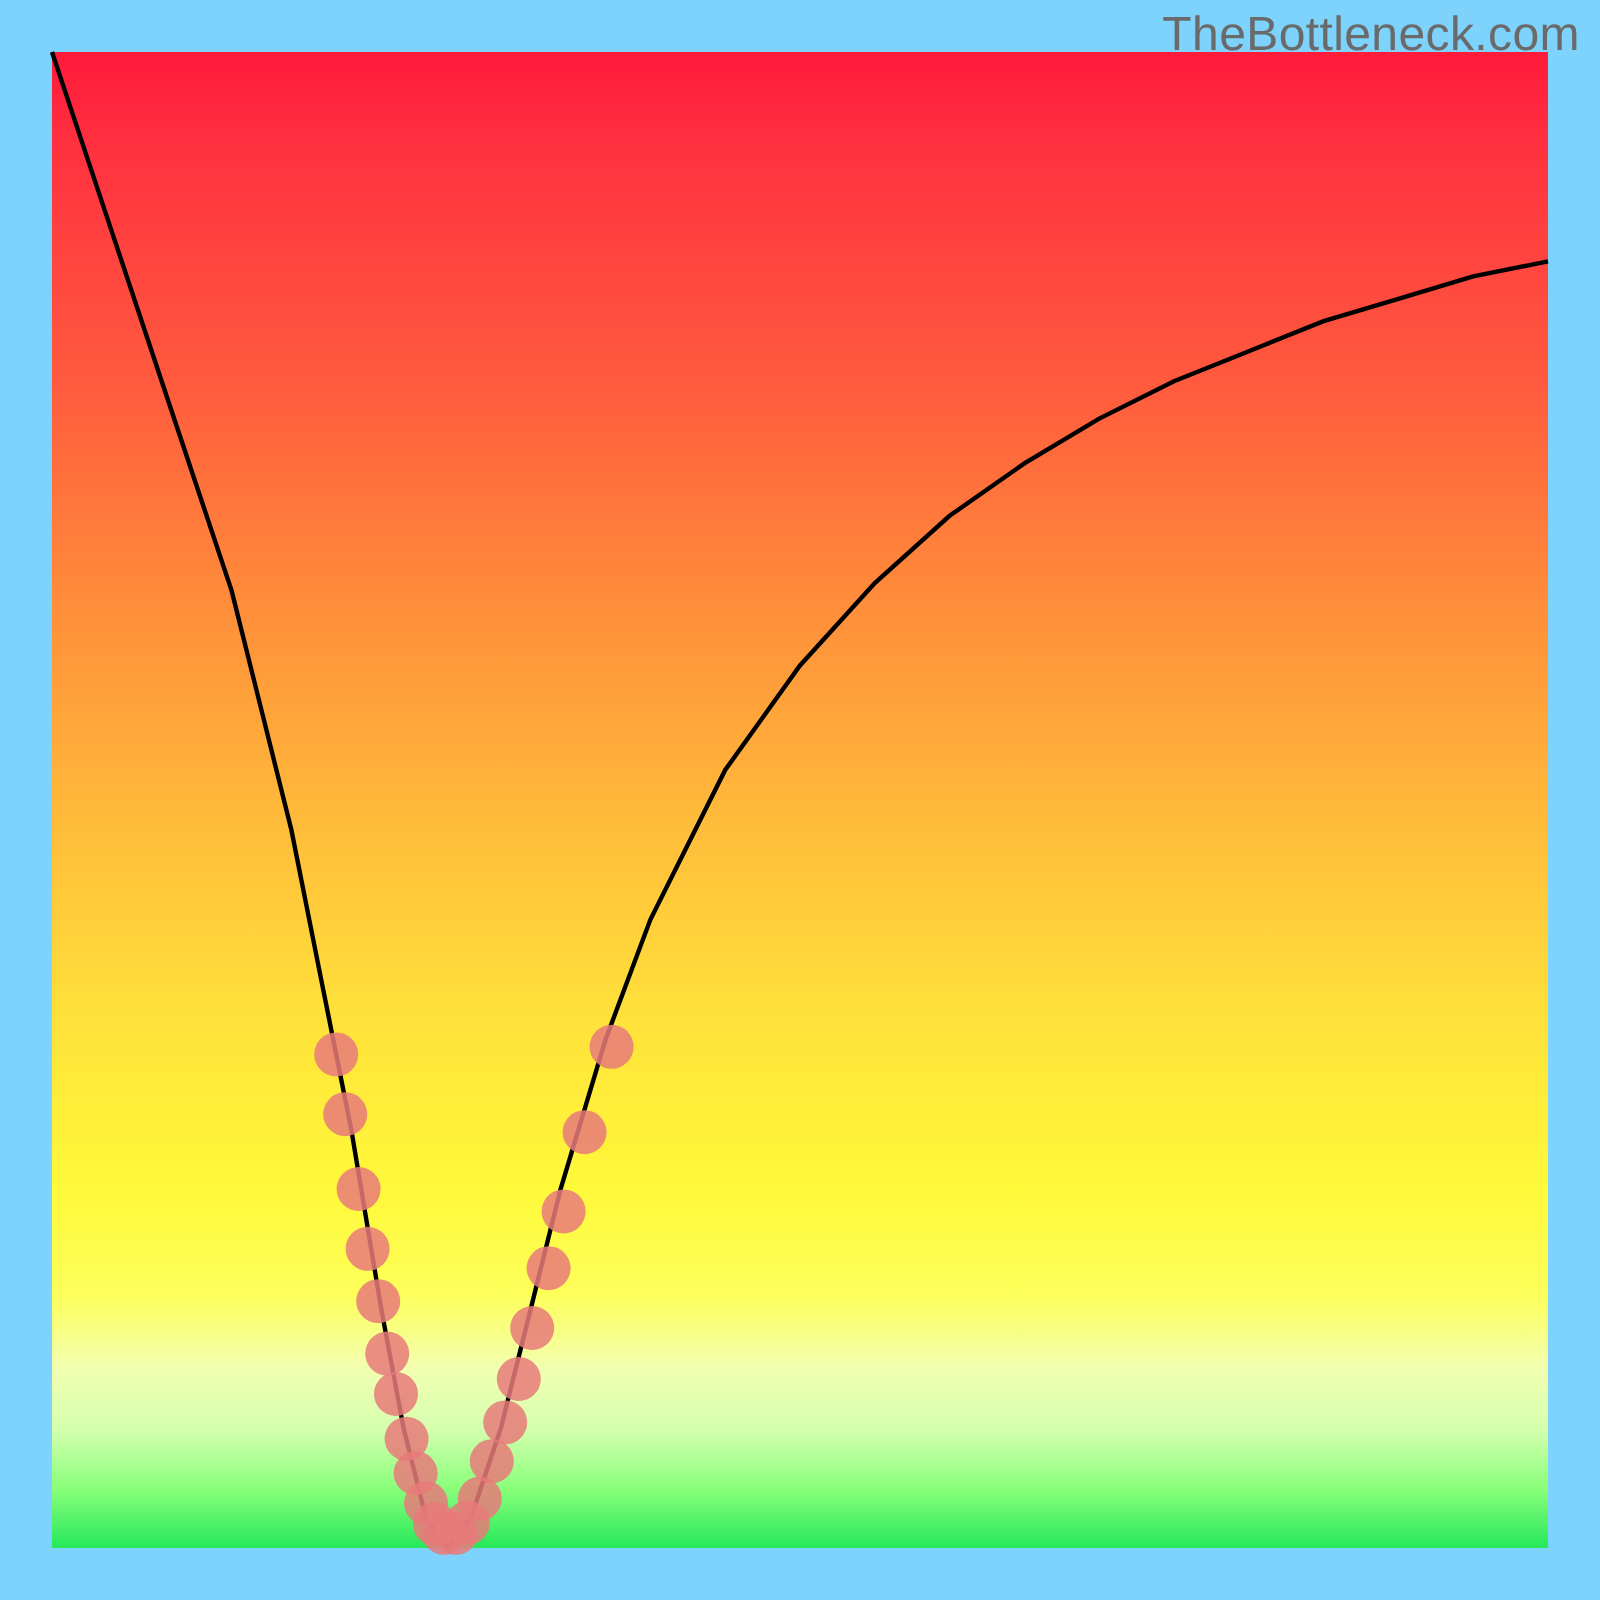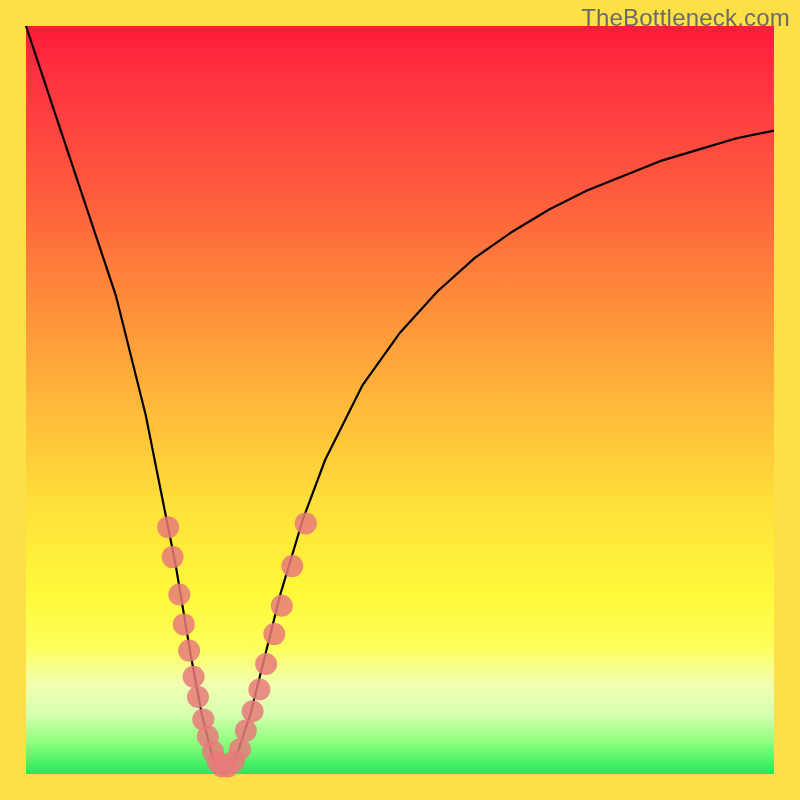--- a/index.html
+++ b/index.html
@@ -10,21 +10,21 @@
     overflow: hidden;
     background: #000;
     font-family: Arial, Helvetica, sans-serif;
   }
   .frame {
     position: absolute;
     left: 0;
     top: 0;
     width: 800px;
     height: 800px;
-    background: #fde047;
+    background: #7dd3fc;
   }
   .plot {
     position: absolute;
     left: 26px;
     top: 26px;
     width: 748px;
     height: 748px;
     
     background: linear-gradient(
       to bottom,

